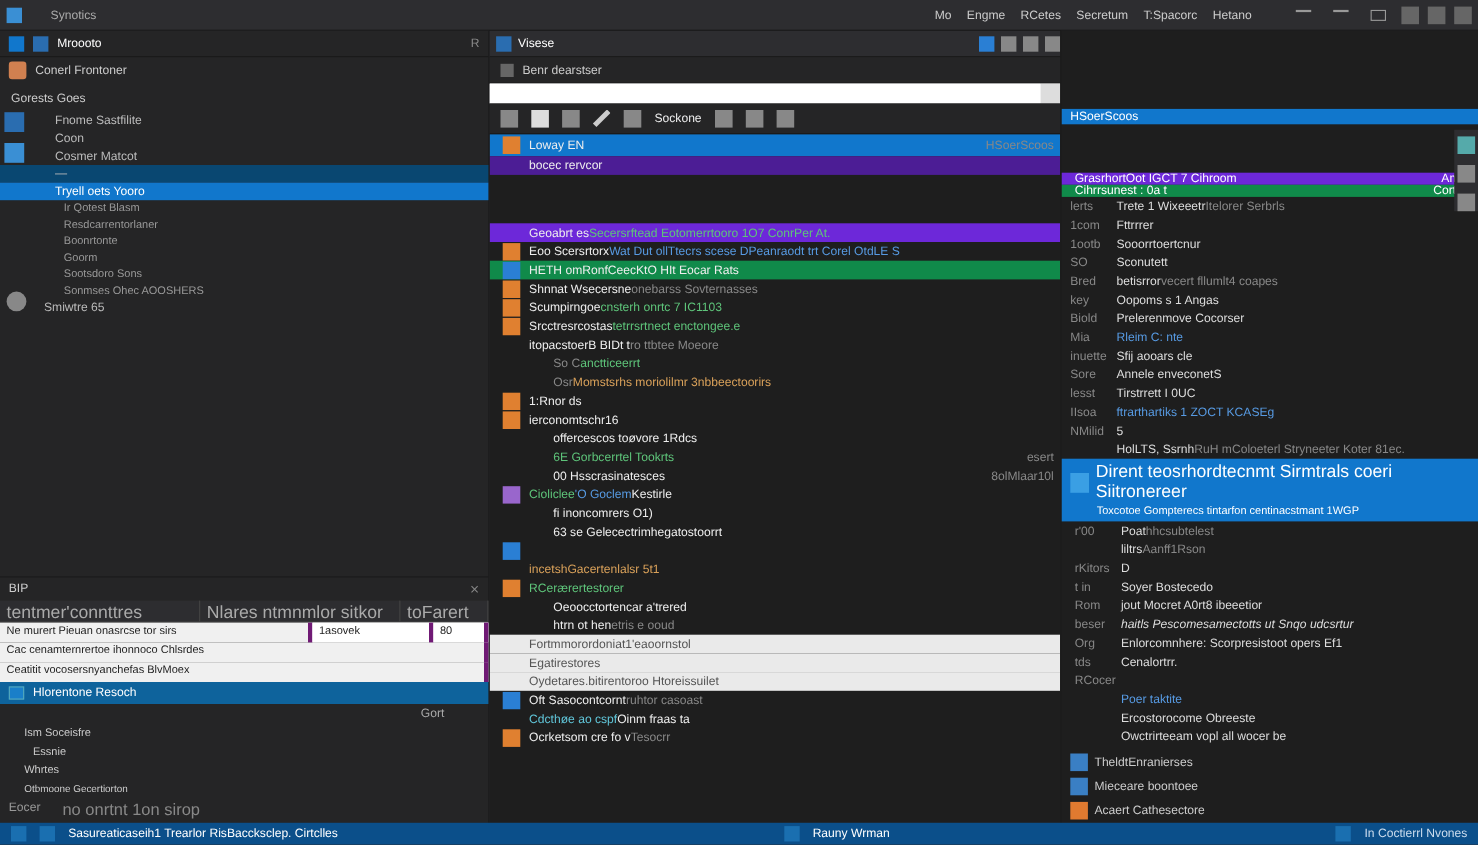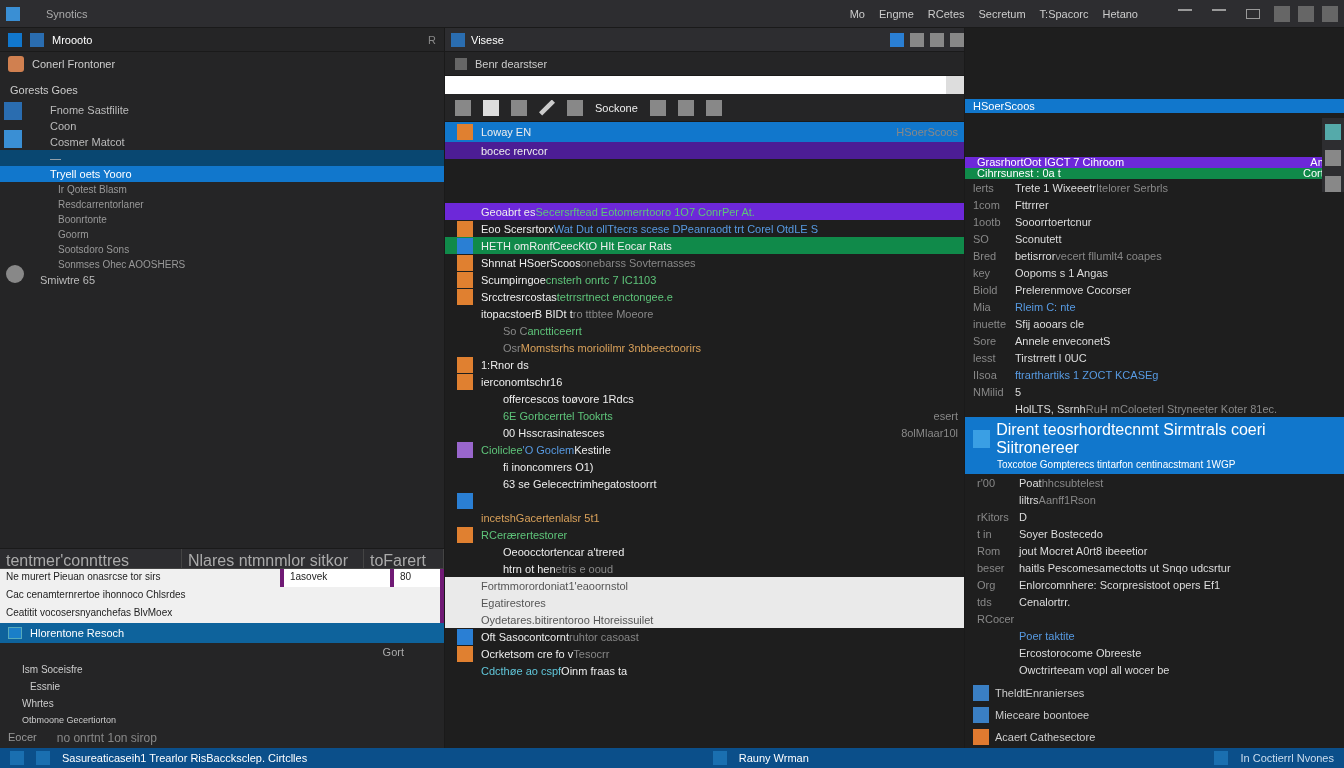--- a/index.html
+++ b/index.html
@@ -150,20 +150,24 @@
         <div class="tree-row sm">Goorm</div>
         <div class="tree-row sm">Sootsdoro Sons</div>
         <div class="tree-row sm">Sonmses  Ohec AOOSHERS</div>
         <div class="tree-row" style="padding-left:40px;">Smiwtre 65</div>
       </div>
     </div>
 
     <div style="position:absolute;left:6px;top:265px;width:18px;height:18px;background:#888;border-radius:50%;"></div>
 
     <div class="lp-bottom">
+      <div style="padding:4px 8px;display:flex;justify-content:space-between;">
+        <span>BIP</span>
+        <span style="color:#888;">⨯</span>
+      </div>
       <div class="cols">
         <div class="col">tentmer'connttres</div>
         <div class="col">Nlares  ntmnmlor sitkor</div>
         <div class="col" style="flex:0 0 80px;">toFarert</div>
       </div>
       <div class="cell-row">
         <div class="cell">Ne murert Pieuan onasrcse tor sirs</div>
         <div class="cell w" style="flex:0 0 110px;">1asovek</div>
         <div class="cell w" style="flex:0 0 50px;">80</div>
       </div>
@@ -177,21 +181,21 @@
         <div class="sq2"></div>
         <span>Hlorentone Resoch</span>
       </div>
       <div class="plain" style="text-align:right;padding-right:40px;">Gort</div>
       <div class="entry">Ism Soceisfre</div>
       <div class="entry" style="padding-left:30px;">Essnie</div>
       <div class="entry">Whrtes</div>
       <div class="entry" style="font-size:9px;">Otbmoone  Gecertiorton</div>
       <div style="display:flex;gap:20px;padding:3px 8px;">
         <span style="color:#999;">Eocer</span>
-        <span style="color:#888;font-size:12px;">no onrtnt 1on sirop</span>
+        <span style="color:#888;font-size:15px;">no onrtnt 1on sirop</span>
       </div>
     </div>
   </div>
 
   <div class="center">
     <div class="tabstrip">
       <div class="sq"></div>
       <span class="tab-label">Visese</span>
       <div style="margin-left:auto;display:flex;gap:6px;">
         <div style="width:14px;height:14px;background:#2a7fd4;"></div>
@@ -240,21 +244,21 @@
           <span class="white-t">Eoo  Scersrtorx </span>
           <span class="blue-t">   Wat  Dut ollTtecrs scese  DPeanraodt trt  Corel  OtdLE S</span>
         </div>
         <div class="row green">
           <div class="ric blue"></div>
           <span class="white-t">HETH om </span>
           <span class="white-t">RonfCeecKtO HIt Eocar Rats</span>
         </div>
         <div class="row ">
           <div class="ric orange"></div>
-          <span class="white-t">Shnnat HSoerScoos   </span>
+          <span class="white-t">Shnnat Wsecersne   </span>
           <span class="gray">onebarss   Sovternasses</span>
         </div>
         <div class="row ">
           <div class="ric orange"></div>
           <span class="white-t">Scumpirngoe </span>
           <span class="green-t">cnsterh   onrtc 7 IC1103</span>
         </div>
         <div class="row ">
           <div class="ric orange"></div>
           <span class="white-t">Srcctresrcostas </span>
@@ -344,28 +348,28 @@
         <div class="row light">
           <div class="ric none"></div>
           <span class="gray">Oydetares.bitirentoroo Htoreissuilet</span>
         </div>
         <div class="row ">
           <div class="ric blue"></div>
           <span class="white-t">Oft Sasocontcornt </span>
           <span class="gray">ruhtor    casoast    </span>
         </div>
         <div class="row ">
+          <div class="ric none"></div>
+          <span class="cyan-t">  Cdcthøe   ao   cspf</span>
+          <span class="white-t">   Oinm fraas ta</span>
+        </div>
+        <div class="row ">
           <div class="ric orange"></div>
           <span class="white-t">Ocrketsom             cre fo v</span>
           <span class="gray"> Tesocrr</span>
-        </div>
-        <div class="row ">
-          <div class="ric none"></div>
-          <span class="cyan-t">  Cdcthøe   ao   cspf</span>
-          <span class="white-t">   Oinm fraas ta</span>
         </div>
       </div>
 
   </div>
 
   <div class="right-panel">
     <div style="height:108px;"></div>
     <div class="rp-header">
       <span>HSoerScoos</span>
     </div>
@@ -463,21 +467,21 @@
         <div class="row">
           <span style="color: rgb(136, 136, 136); width: 42px; display: inline-block;">t in</span>
           <span style="color: rgb(221, 221, 221);">Soyer   Bostecedo</span>
         </div>
         <div class="row">
           <span style="color: rgb(136, 136, 136); width: 42px; display: inline-block;">Rom</span>
           <span style="color: rgb(221, 221, 221);">jout  Mocret A0rt8  ibeeetior</span>
         </div>
         <div class="row">
           <span style="color: rgb(136, 136, 136); width: 42px; display: inline-block;">beser</span>
-          <span style="color: rgb(221, 221, 221);">haitls  Pescomesamectotts ut Snqo  udcsrtur</span>
+          <span style="color: rgb(221, 221, 221); font-style: italic;">haitls  Pescomesamectotts ut Snqo  udcsrtur</span>
         </div>
         <div class="row">
           <span style="color: rgb(136, 136, 136); width: 42px; display: inline-block;">Org</span>
           <span style="color: rgb(221, 221, 221);">Enlorcomnhere: Scorpresistoot opers Ef1</span>
         </div>
         <div class="row">
           <span style="color: rgb(136, 136, 136); width: 42px; display: inline-block;">tds</span>
           <span style="color: rgb(221, 221, 221);">Cenalortrr.</span>
         </div>
         <div class="row">

